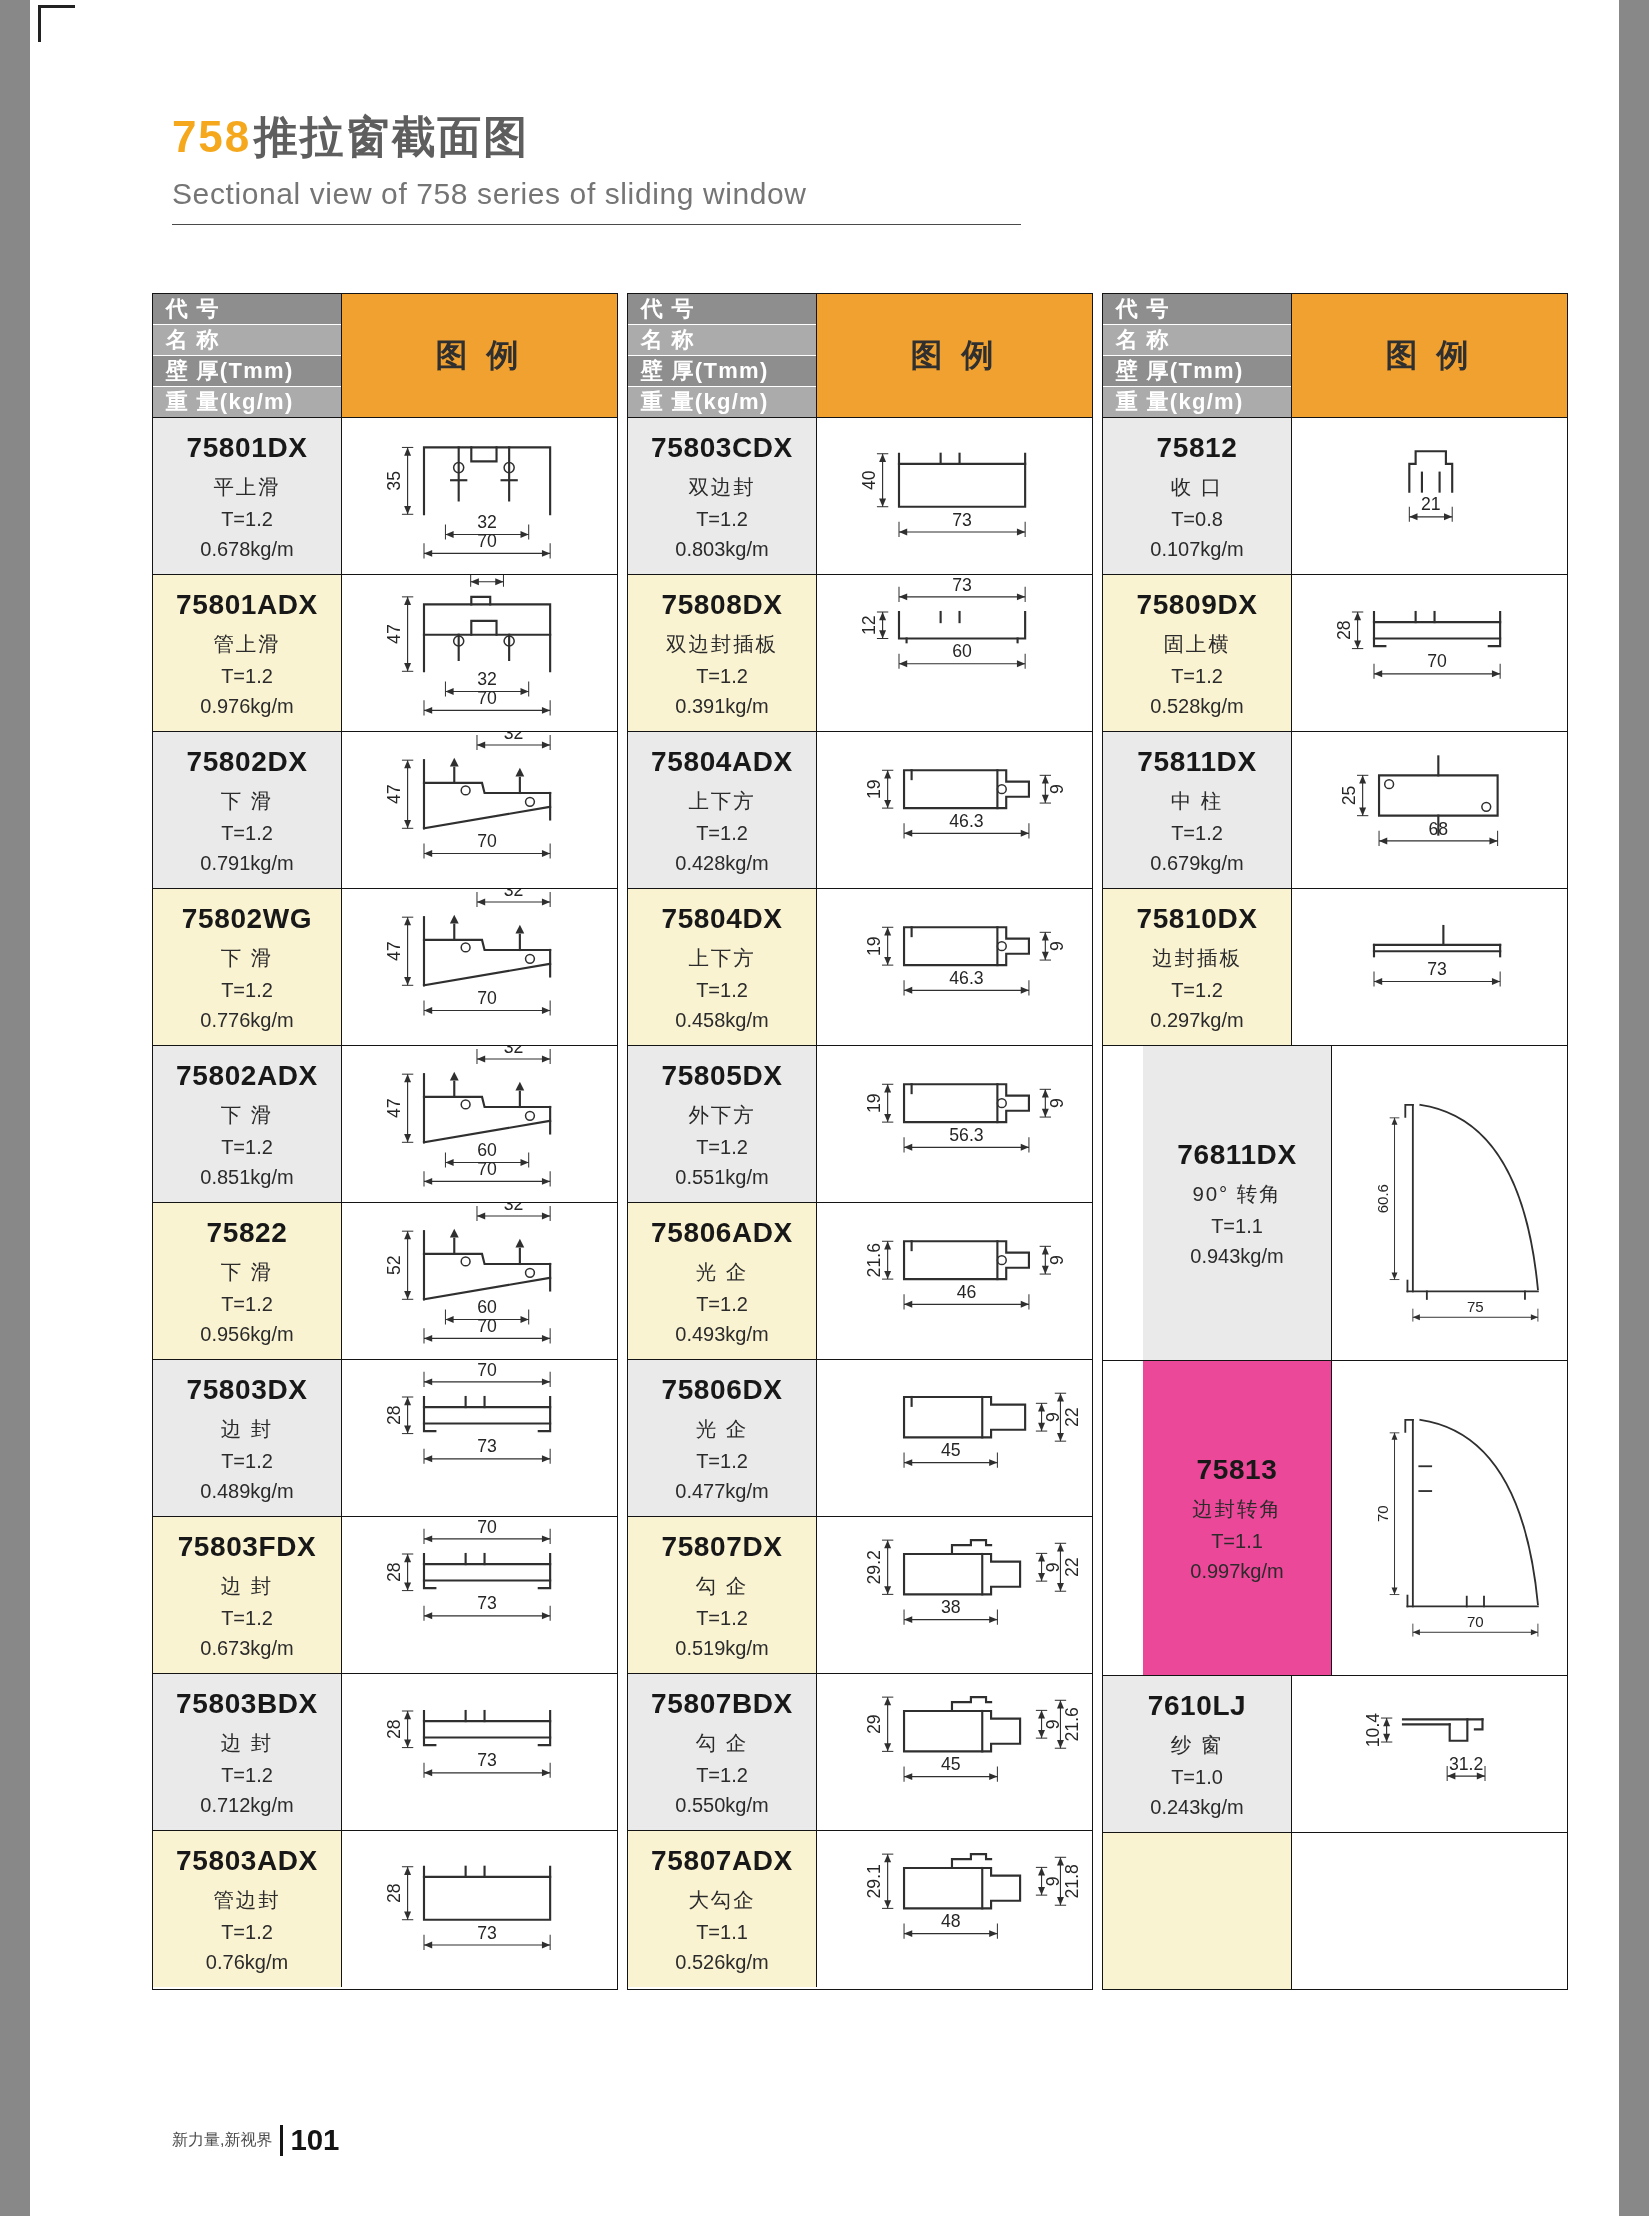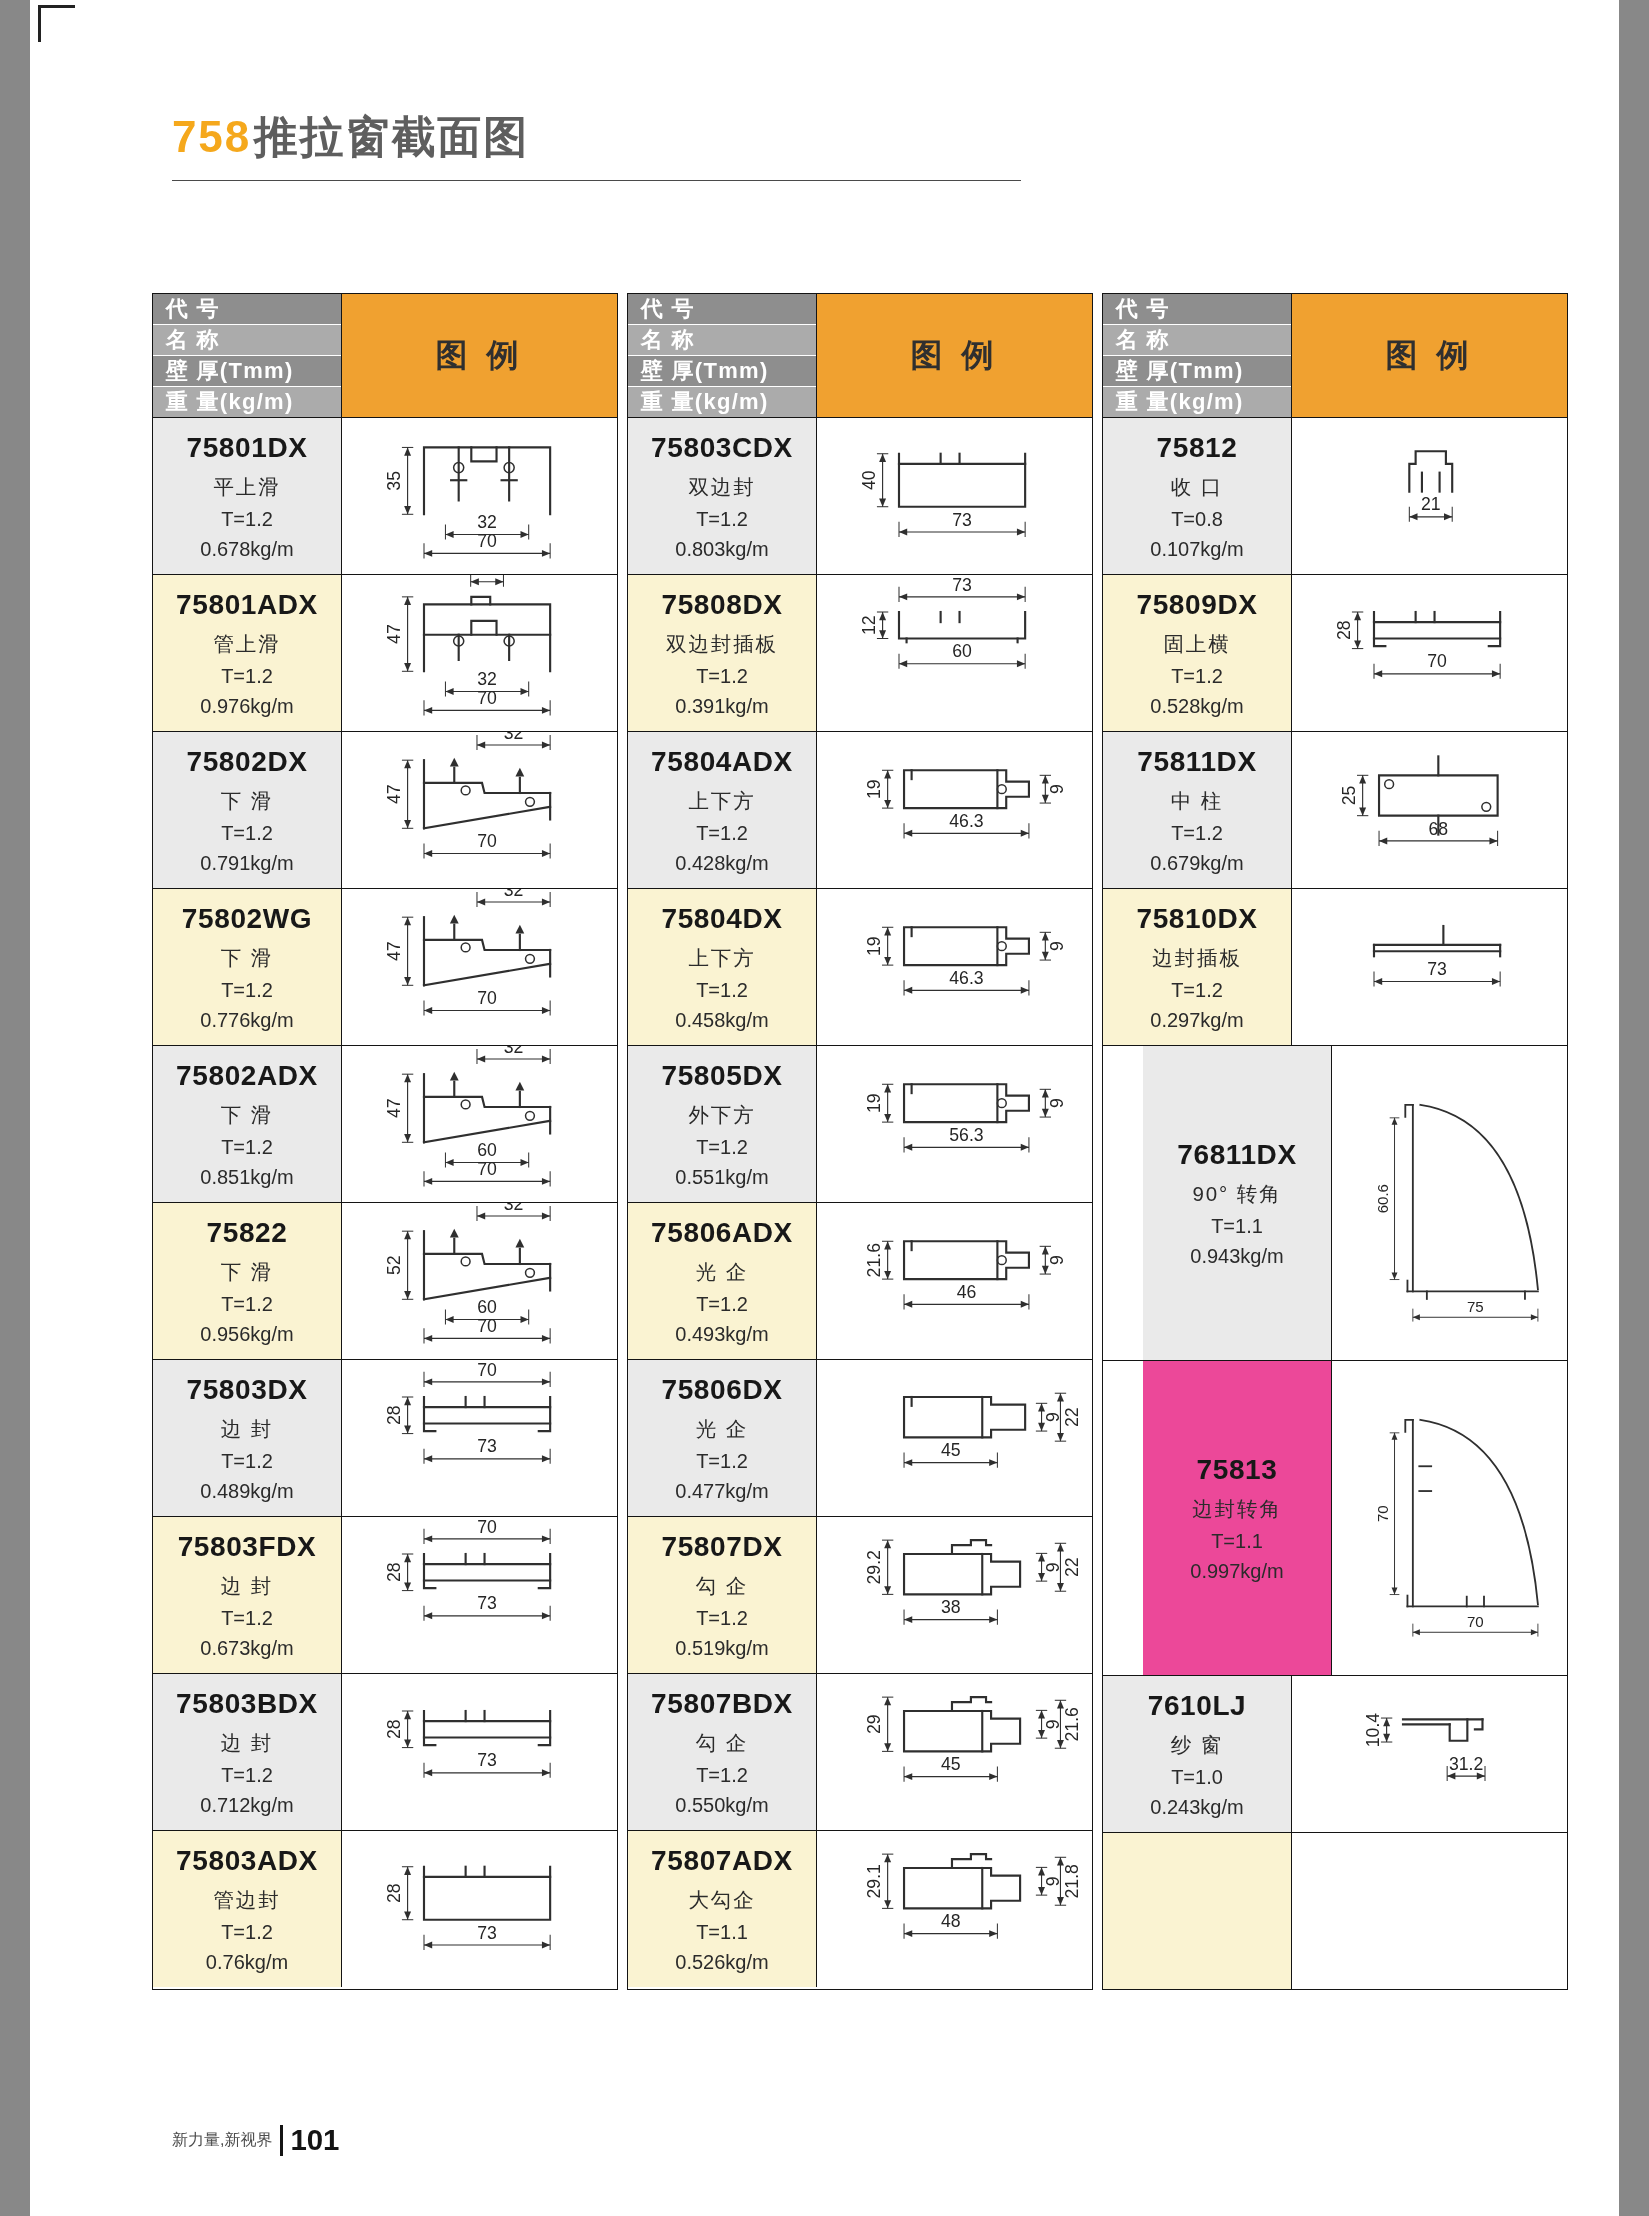--- a/index.html
+++ b/index.html
@@ -46,20 +46,21 @@
 
   <div class="crop" style="left:7.7px;top:5.1px;width:37px;height:3.2px;"></div>
   <div class="crop" style="left:7.7px;top:5.1px;width:3.2px;height:37px;"></div>
   <div class="crop" style="left:1617px;top:0;width:3.2px;height:33px;"></div>
   <div class="crop" style="left:1617px;top:30px;width:32px;height:3.2px;"></div>
 
   <div class="titleblock">
     <div class="title">
       <span class="num">758</span><span>推拉窗截面图</span>
     </div>
+    <div class="subtitle">Sectional  view of 758 series of sliding window</div>
   </div>
 
   <div class="ptable" id="ptable">
       <div class="group">
         <div class="ghead">
           <div class="hlabels">
             <div class="hcell" style="background: rgb(142, 142, 142);">代 号</div>
             <div class="hcell" style="background: rgb(171, 171, 171);">名 称</div>
             <div class="hcell" style="background: rgb(142, 142, 142);">壁 厚(Tmm)</div>
             <div class="hcell" style="background: rgb(171, 171, 171);">重 量(kg/m)</div>

